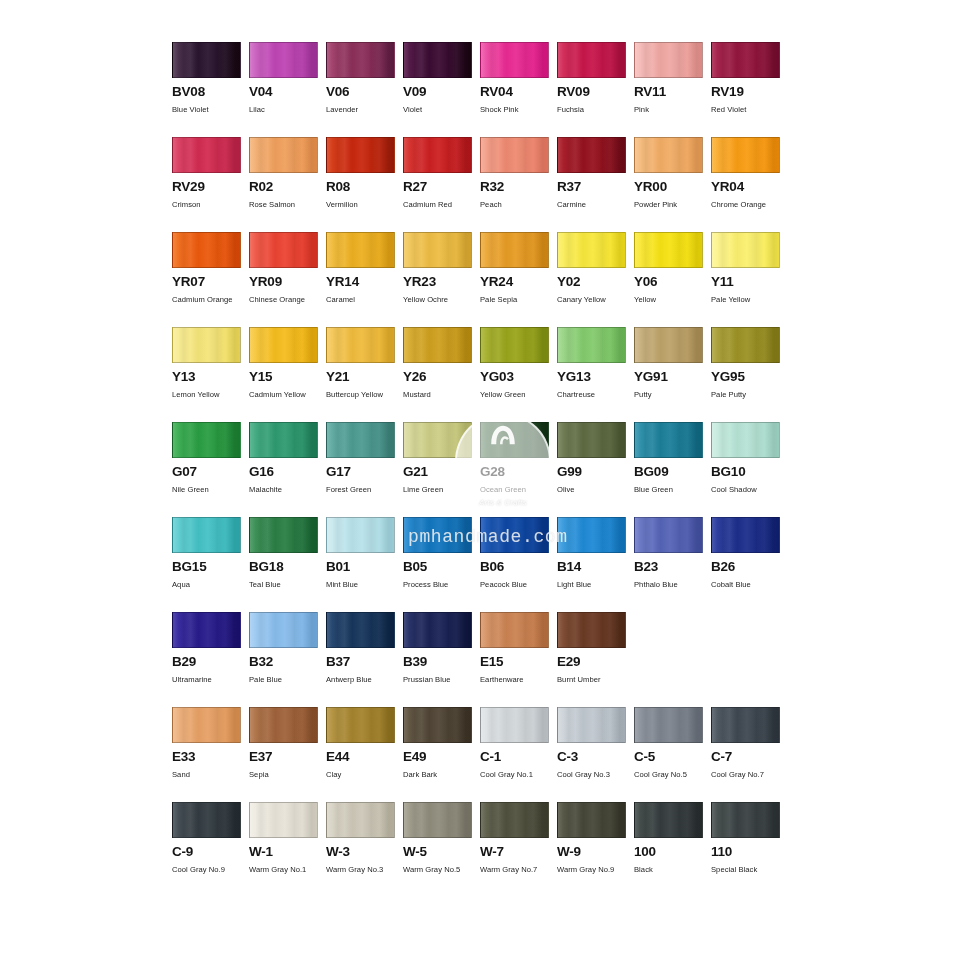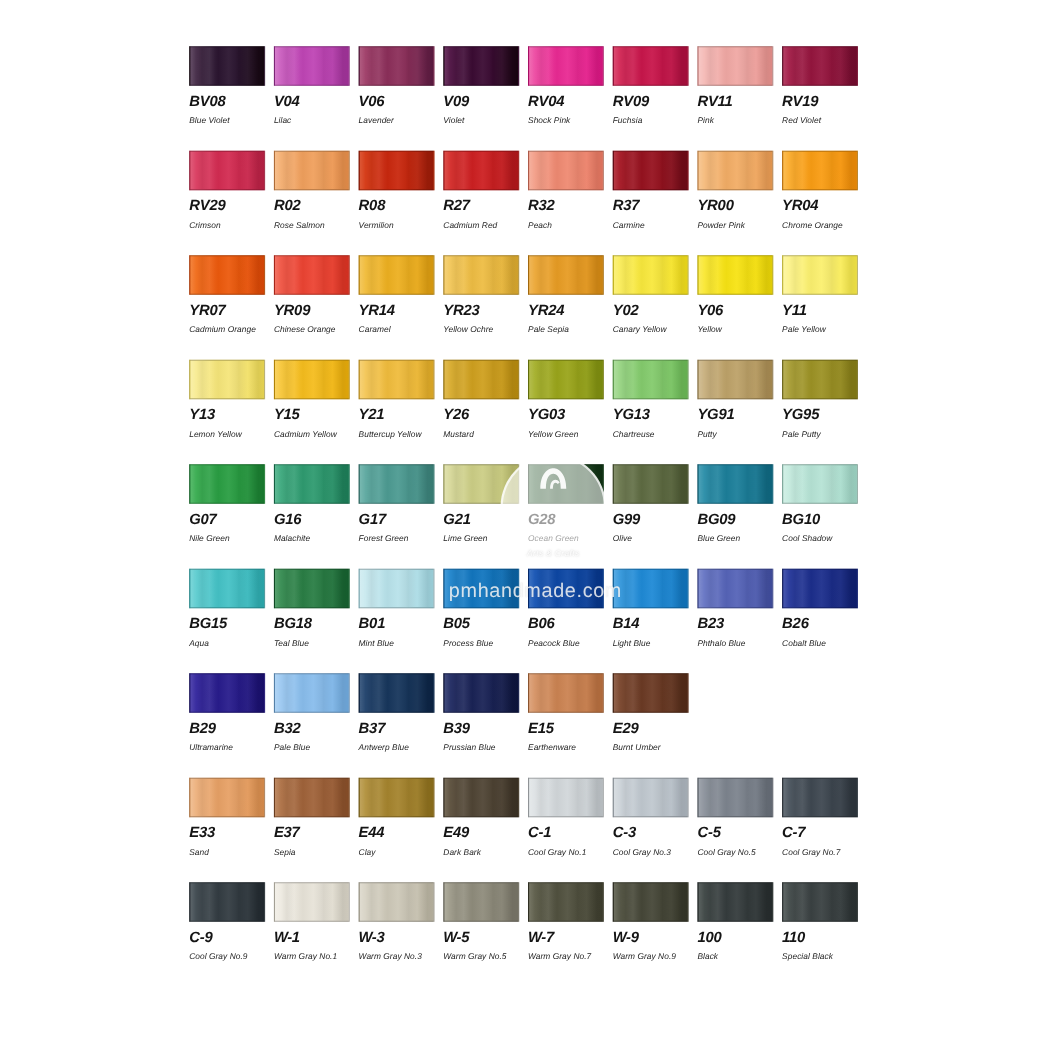--- a/index.html
+++ b/index.html
@@ -21,21 +21,20 @@
     width: 960px;
     height: 960px;
     background: #ffffff;
   }
 
   #swatch-grid {
     position: absolute;
     left: 172px;
     top: 42px;
     width: 616px;
-    font-style: italic;
   }
 
   .swatch-row {
     display: flex;
     width: 616px;
     height: 95px;
     margin: 0;
   }
 
   .swatch-cell {
@@ -124,21 +123,21 @@
     font-style: italic;
     text-shadow: 0 0 2px rgba(120,120,120,0.45);
   }
   #wm-domain {
     position: absolute;
     left: 408px;
     top: 527px;
     font-size: 18px;
     color: rgba(255,255,255,0.78);
     letter-spacing: 0.6px;
-    font-family: Liberation Sans, sans-serif;
+    font-family: Liberation Mono, monospace;
     text-shadow: 0 0 1px rgba(140,140,140,0.35);
   }
 </style>
 </head>
 <body>
 
 <div id="chart-sheet">
   <div id="swatch-grid">
       <div class="swatch-row">
         <div class="swatch-cell">

